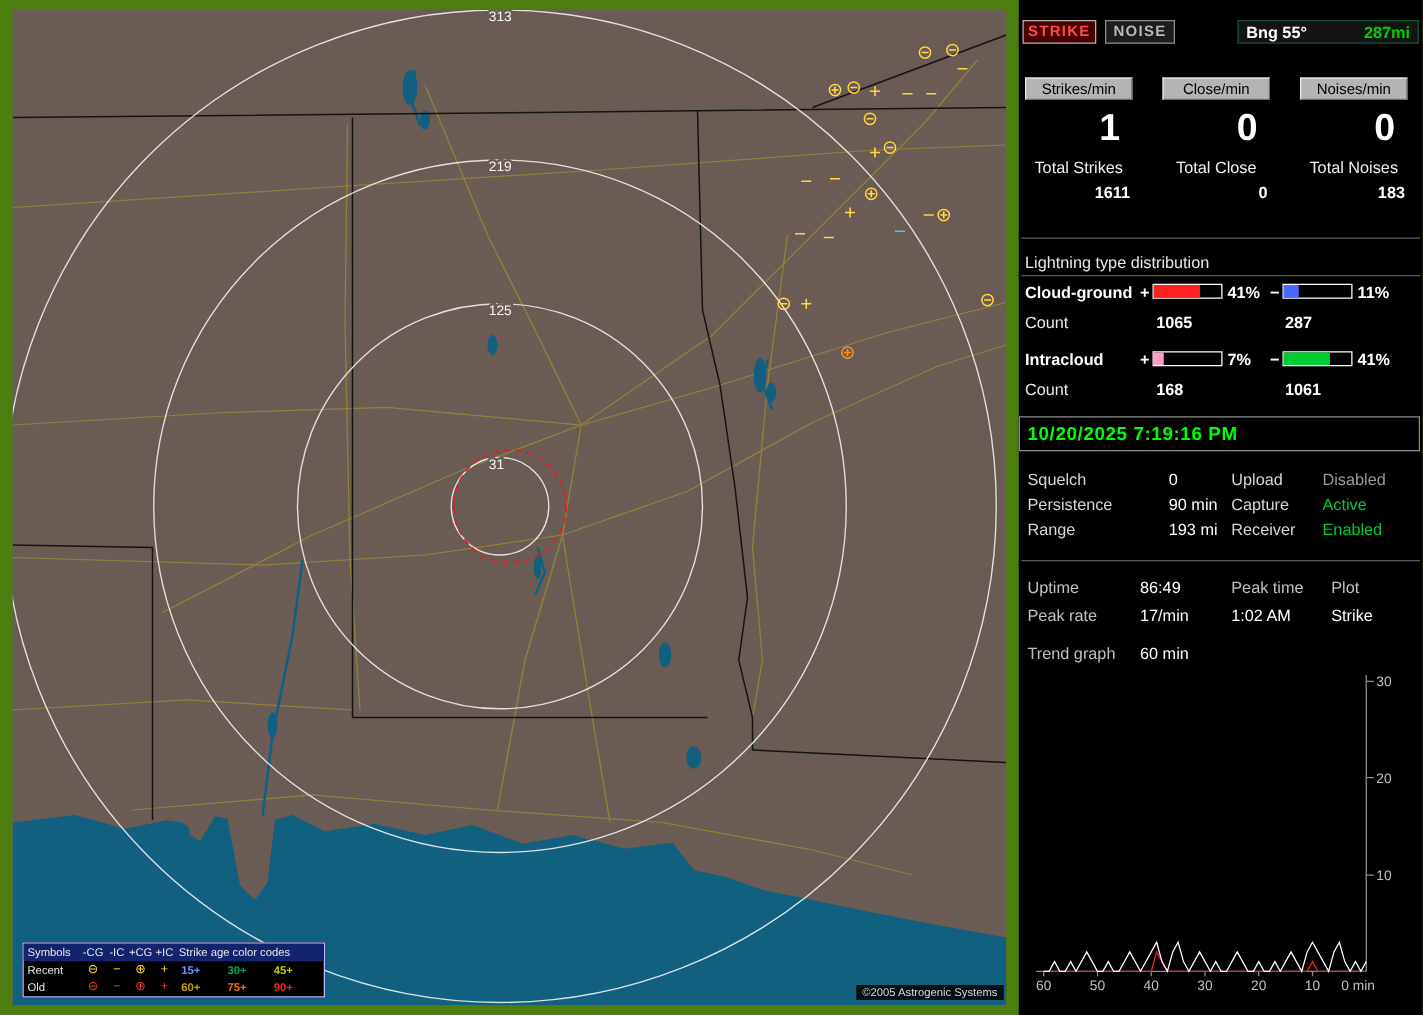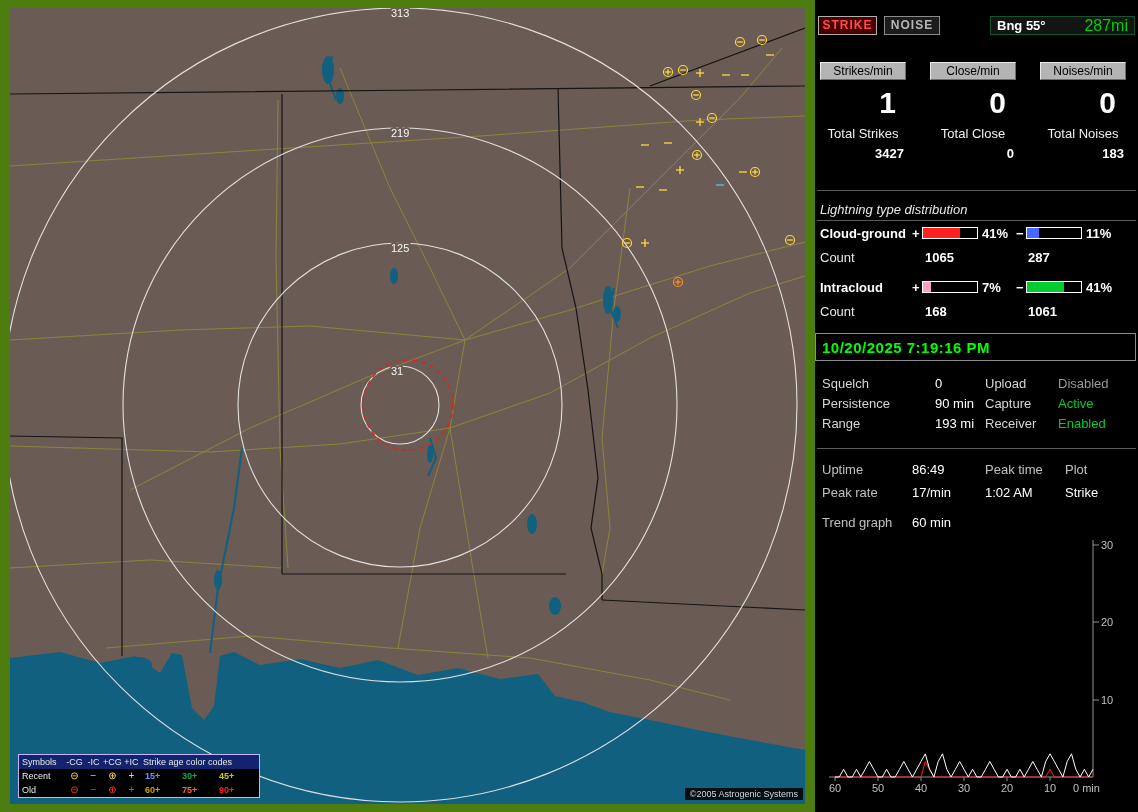--- a/index.html
+++ b/index.html
@@ -34,34 +34,34 @@
   .sidebar { position:absolute; left:815px; top:0; width:323px; height:812px; background:#000; }
 
   .mode-btn { position:absolute; top:16px; height:19px; line-height:17px; text-align:center;
               font-weight:bold; font-size:12px; letter-spacing:1px; border:1px solid #8c8c8c; }
   .strike-btn { left:3px; width:59px; background:#4a0000; color:#ff4b4b; border-color:#b0b0b0; }
   .noise-btn  { left:69px; width:56px; background:#1c1c1c; color:#b8b8b8; }
   .bearing-box { position:absolute; top:16px; left:175px; width:145px; height:19px;
                  background:#141414; border:1px solid #14532d; display:flex;
                  align-items:center; justify-content:space-between; padding:0 6px; }
   .bearing-label { color:#ffffff; font-weight:bold; font-size:13px; }
-  .bearing-range { color:#00d000; font-weight:normal; font-size:16px; }
+  .bearing-range { color:#00d000; font-weight:bold; font-size:13px; }
 
   .rate-col { position:absolute; top:62px; width:86px; }
   .rate-btn { height:18px; line-height:16px; background:#b4b4b4; color:#000; text-align:center;
               font-size:12px; border:1px solid #6e6e6e; border-top-color:#e8e8e8; border-left-color:#e8e8e8; }
   .rate-value { margin-top:6px; text-align:right; padding-right:10px; font-size:30px;
                 font-weight:bold; color:#fff; height:34px; line-height:34px; }
   .rate-total-label { margin-top:6px; text-align:center; font-size:13px; color:#f0f0f0; white-space:nowrap; }
   .rate-total-value { margin-top:5px; text-align:right; padding-right:2px; font-size:13px;
                       font-weight:bold; color:#fff; }
 
   .hline { position:absolute; left:2px; right:2px; height:1px; background:#5a5a5a; }
 
-  .dist-title { position:absolute; top:202px; left:5px; font-size:13px; color:#e8e8e8;font-style:italic; }
+  .dist-title { position:absolute; top:202px; left:5px; font-size:13px; color:#e8e8e8; }
   .dist-row, .count-row { position:absolute; left:0; right:0; height:15px; font-size:13px; }
   .dist-name { position:absolute; left:5px; font-weight:bold; color:#fff; }
   .sign { position:absolute; color:#fff; font-weight:bold; }
   .bar { position:absolute; width:56px; height:12px; border:1px solid #fff; background:#000; top:1px; }
   .bar-fill { display:block; height:100%; }
   .pct { position:absolute; font-weight:bold; color:#fff; }
   .count-label { position:absolute; left:5px; color:#e8e8e8; }
   .count-val { position:absolute; font-weight:bold; color:#fff; }
 
   .time-box { position:absolute; top:333px; left:0; width:321px; height:28px;
@@ -292,21 +292,21 @@
     <div class="mode-btn noise-btn">NOISE</div>
     <div class="bearing-box">
       <span class="bearing-label">Bng 55°</span>
       <span class="bearing-range">287mi</span>
     </div>
 
     <div class="rate-col" style="left:5px">
       <div class="rate-btn">Strikes/min</div>
       <div class="rate-value">1</div>
       <div class="rate-total-label">Total Strikes</div>
-      <div class="rate-total-value">3427</div>
+      <div class="rate-total-value">1611</div>
     </div>
     <div class="rate-col" style="left:115px">
       <div class="rate-btn">Close/min</div>
       <div class="rate-value">0</div>
       <div class="rate-total-label">Total Close</div>
       <div class="rate-total-value">0</div>
     </div>
     <div class="rate-col" style="left:225px">
       <div class="rate-btn">Noises/min</div>
       <div class="rate-value">0</div>

